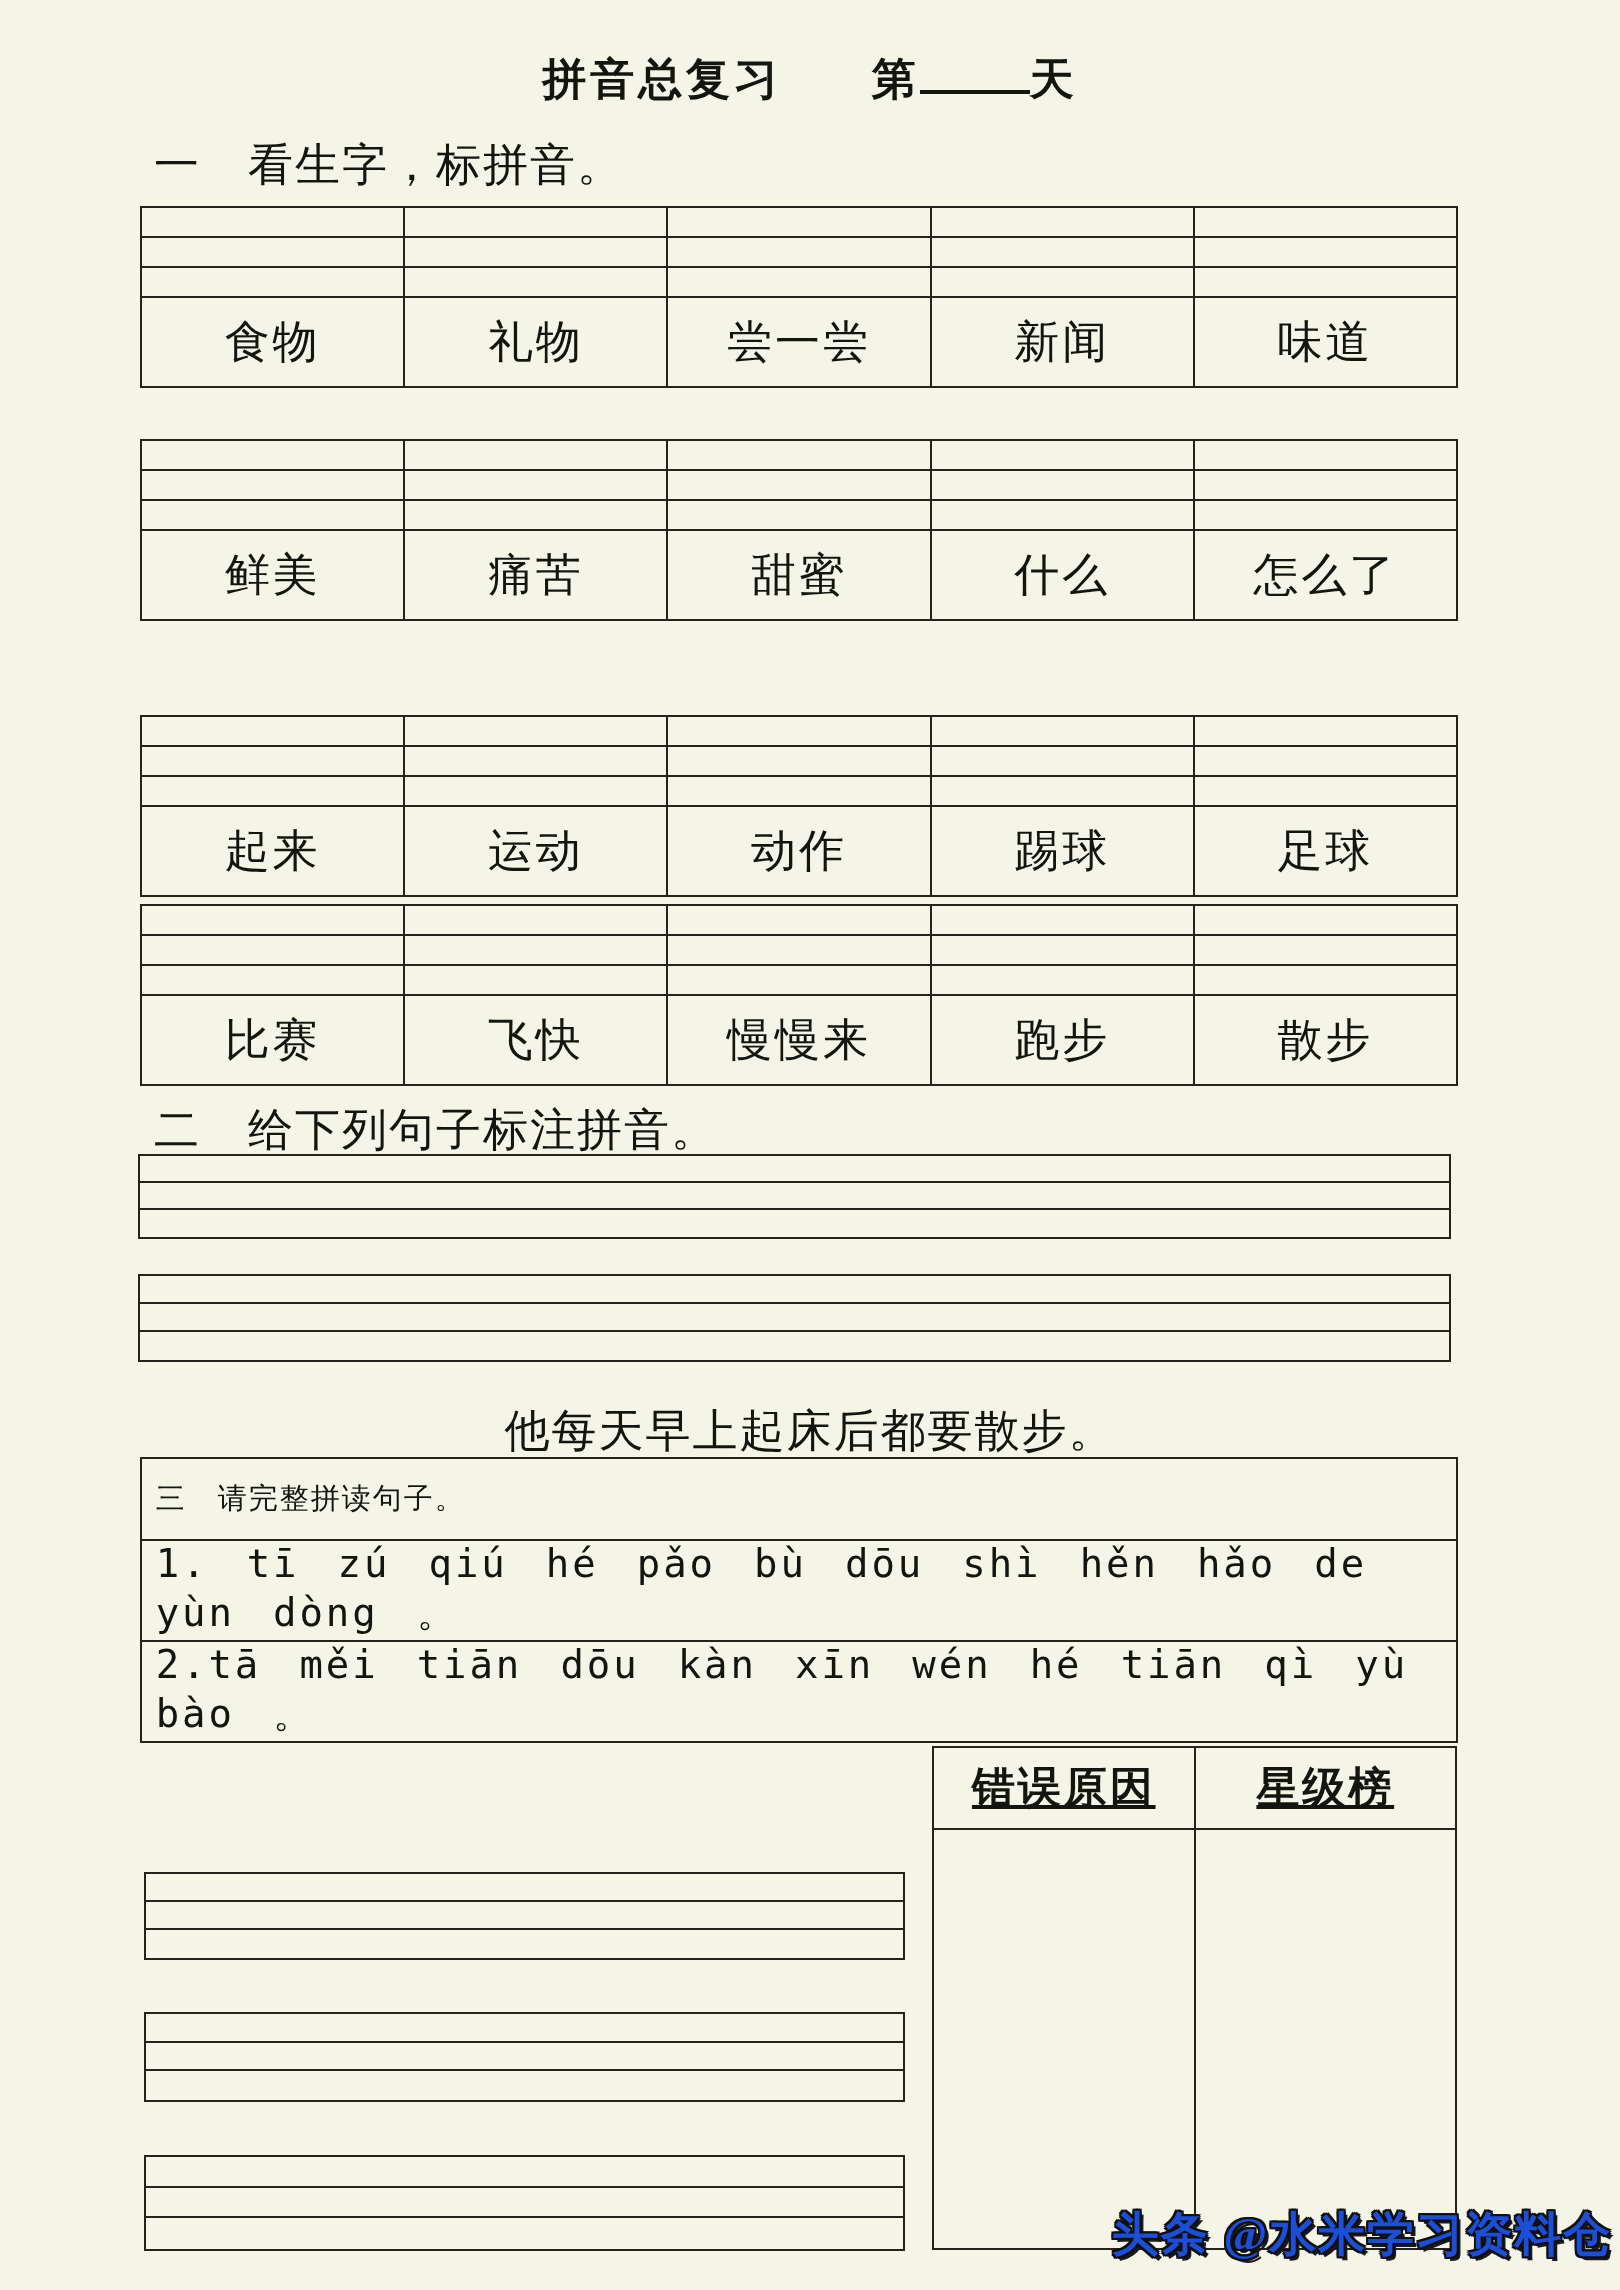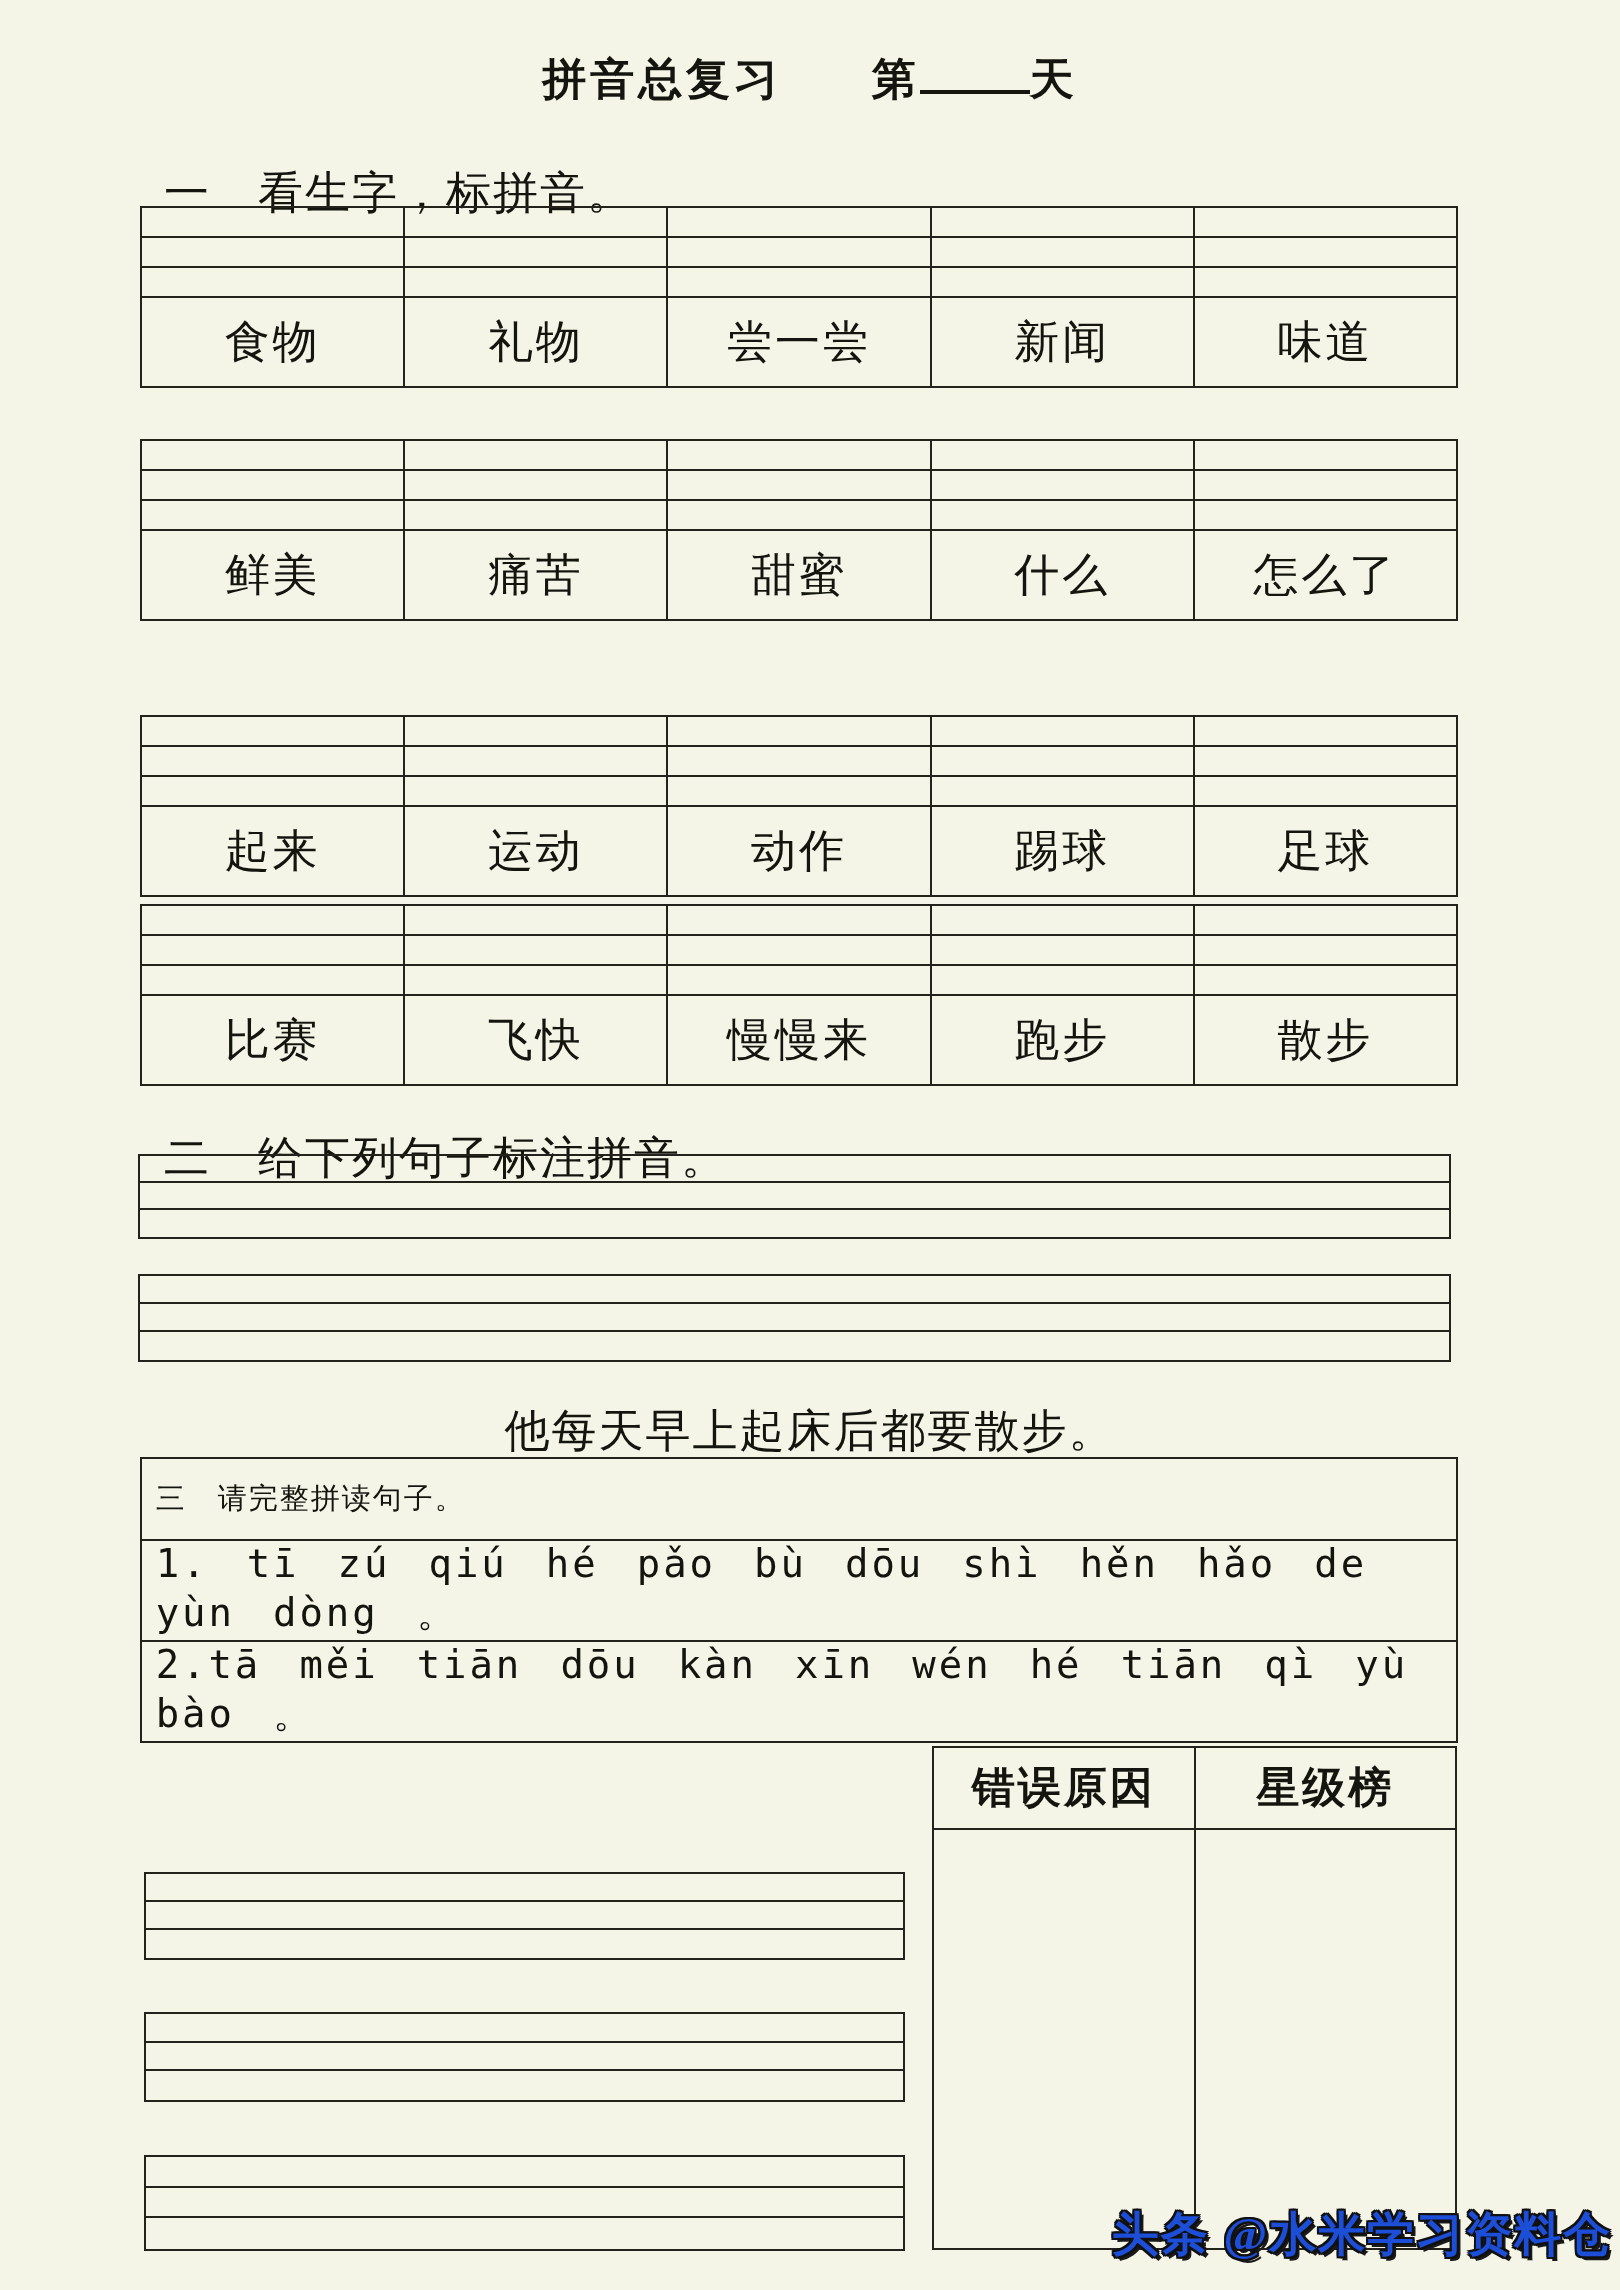--- a/index.html
+++ b/index.html
@@ -23,22 +23,22 @@
     text-align:center;font-size:44px;font-weight:bold;
     letter-spacing:3.9px;line-height:71px;
   }
   .title .gap{display:inline-block;width:90px;}
   .blank-underline{
     display:inline-block;width:110px;height:51px;
     border-bottom:4.9px solid var(--ink);vertical-align:baseline;
   }
   
   .sec-heading{
-    position:absolute;left:164px;
-    font-size:45px;letter-spacing:2px;line-height:53px;margin-top:28px;
+    position:absolute;left:154px;
+    font-size:45px;letter-spacing:2px;line-height:53px;
   }
   
   table.wblock{
     position:absolute;left:140px;width:1318px;
     border-collapse:collapse;table-layout:fixed;
     border:2.9px solid var(--line);
   }
   table.wblock td{border:2px solid var(--line);padding:0;}
   table.wblock tr.thin td{height:30px;}
   table.wblock tr.words td{
@@ -79,21 +79,21 @@
     border:2.9px solid var(--line);
     display:flex;align-items:center;justify-content:center;
     font-size:45px;font-weight:bold;letter-spacing:5.9px;
   }
   
   table.errtab{
     position:absolute;left:932px;top:1746px;width:525px;
     border-collapse:collapse;table-layout:fixed;
     border:2.9px solid var(--line);
   }
-  table.errtab td{border:2px solid var(--line);padding:8px;}
+  table.errtab td{border:2px solid var(--line);padding:8px;text-decoration:underline;}
   table.errtab tr.head td{
     height:82px;text-align:center;vertical-align:middle;
     font-size:43px;font-weight:bold;letter-spacing:2.9px;
   }
   table.errtab tr.body td{height:420px;}
   
   .watermark{
     position:absolute;top:2203px;right:7.8px;
     font-size:47px;font-weight:bold;letter-spacing:2px;
     color:#1d4ed8;white-space:nowrap;z-index:5;

